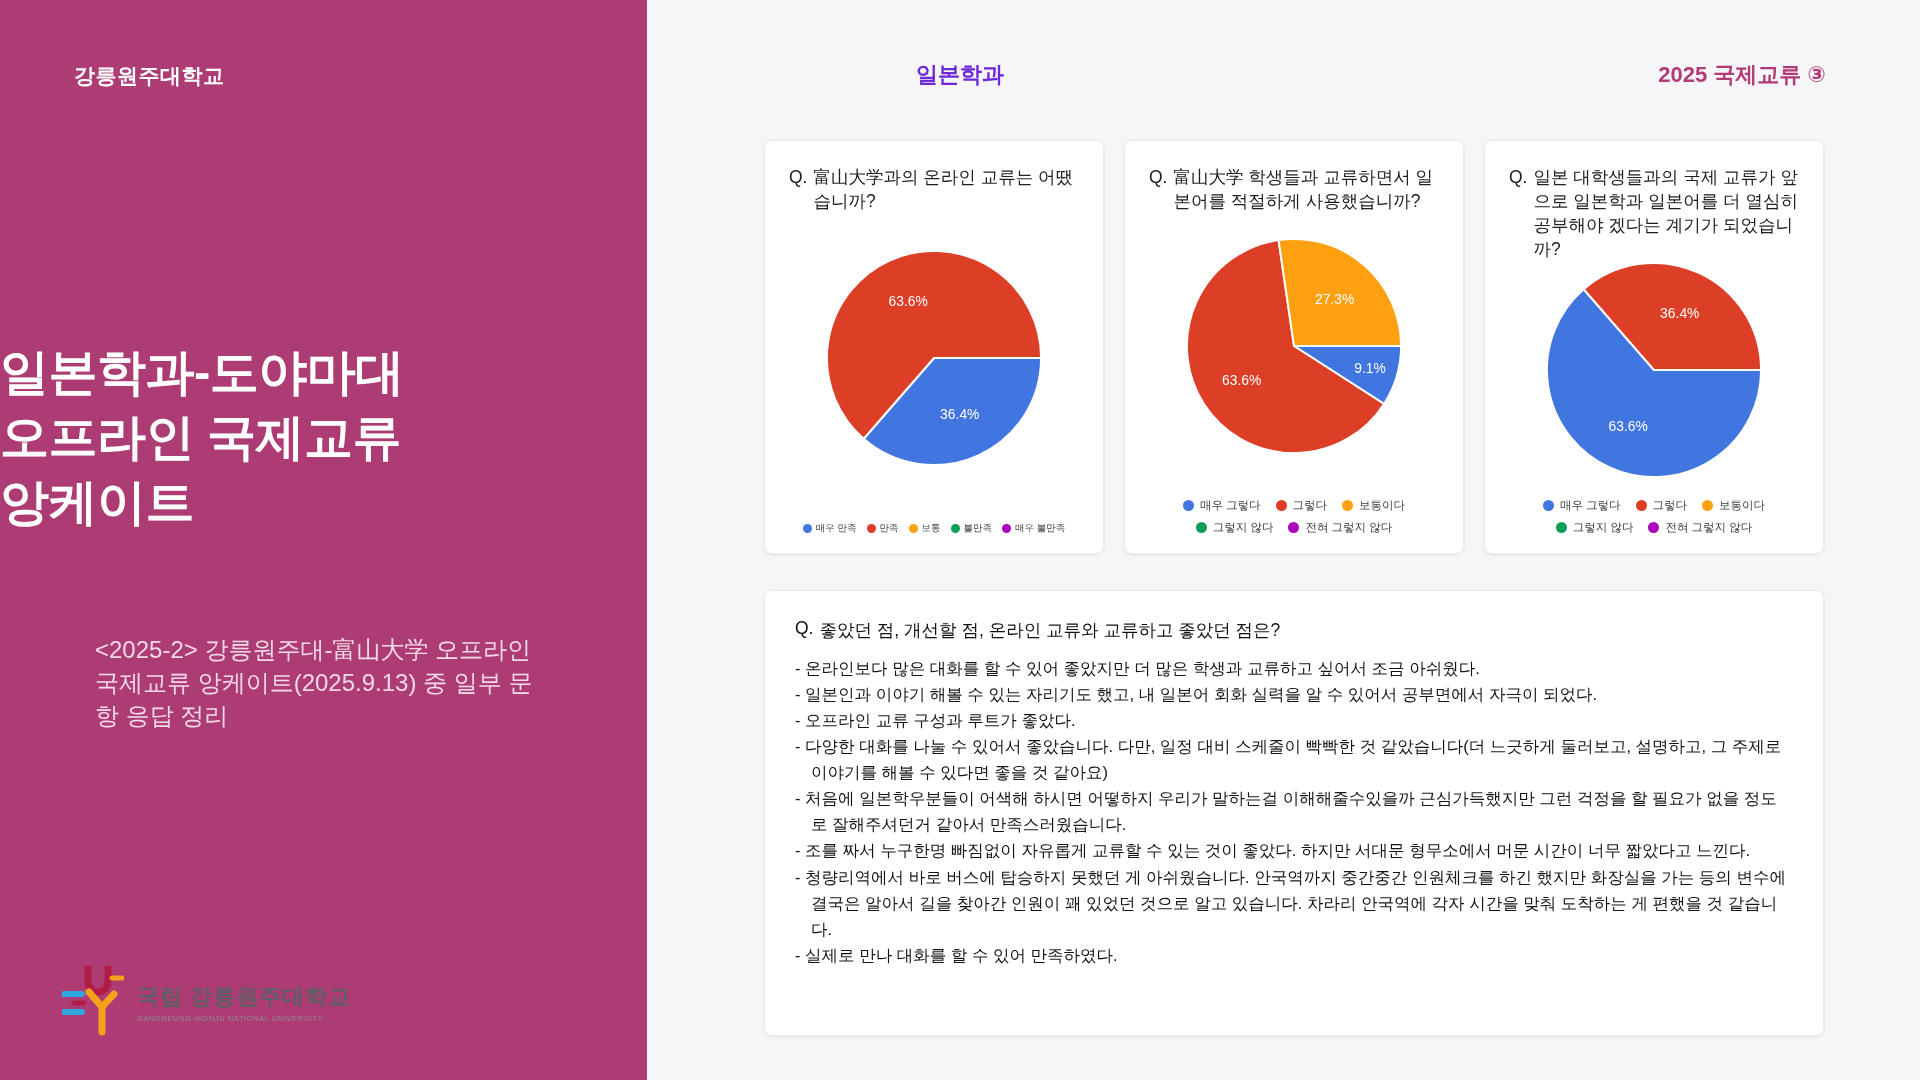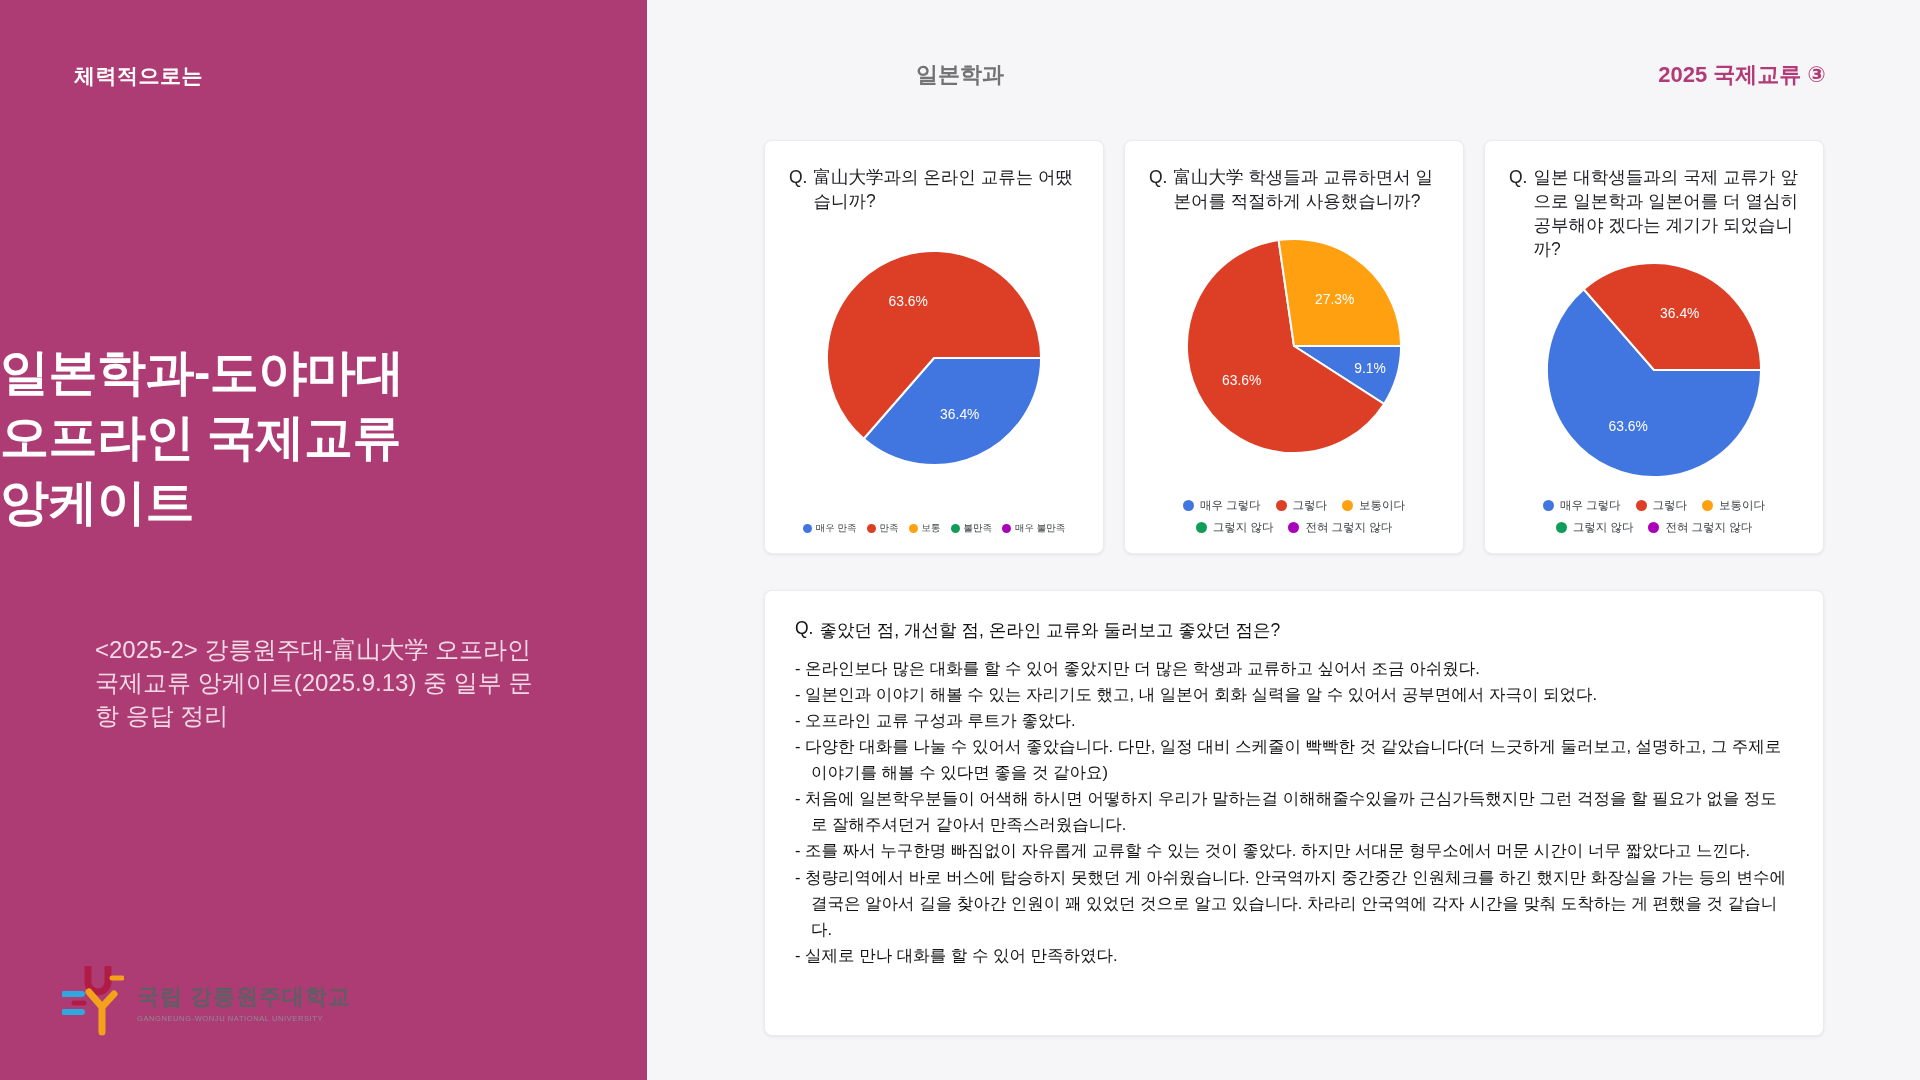--- a/index.html
+++ b/index.html
@@ -17,21 +17,21 @@
     color:#ffffff;font-size:49px;font-weight:800;line-height:1.33;white-space:pre-line;letter-spacing:-.5px;
   }
   .side-sub{
     position:absolute;left:95px;top:633px;width:458px;
     color:#F2D9E6;font-size:24px;line-height:1.38;font-weight:500;
   }
   .logo{position:absolute;left:62px;top:962px;display:flex;align-items:center;gap:13px;}
   .logo-text .ko{font-size:22px;font-weight:800;color:#5E5E64;letter-spacing:1px;}
   .logo-text .en{font-size:7.5px;color:#8B8B92;letter-spacing:.6px;margin-top:2px;}
   
-  .hdr-center{position:absolute;top:60px;left:0;width:1920px;text-align:center;font-size:22px;font-weight:700;color:#737373;pointer-events:none;}
+  .hdr-center{position:absolute;top:60px;left:0;width:1920px;text-align:center;font-size:22px;font-weight:700;color:#6d28d9;pointer-events:none;}
   .hdr-right{position:absolute;top:60px;right:94px;font-size:22px;font-weight:700;color:#B23A76;}
   
   .pie-card{
     position:absolute;top:140px;width:340px;height:414px;box-sizing:border-box;
     background:#fff;border:1px solid #ECECF0;border-radius:8px;
     box-shadow:0 1px 3px rgba(60,64,67,.10);
     padding:24px 24px 12px;display:flex;flex-direction:column;
   }
   .card-1{left:764px;} .card-2{left:1124px;} .card-3{left:1484px;}
   .card-q{display:flex;gap:6px;font-size:17.5px;line-height:1.38;color:#202124;}
@@ -52,21 +52,21 @@
     padding:27px 30px;
   }
   .qa-title{display:flex;gap:6px;font-size:17.5px;color:#111;margin-bottom:13px;}
   .qa-item{font-size:16.5px;color:#141414;line-height:1.58;padding-left:16px;text-indent:-16px;}
   svg text{font-family:"Liberation Sans","DejaVu Sans",sans-serif;}
 </style>
 </head>
 <body>
 
 <div class="sidebar">
-  <div class="univ-name">체력적으로는</div>
+  <div class="univ-name">강릉원주대학교</div>
   <div class="side-title">일본학과-도야마대
 오프라인 국제교류
 앙케이트</div>
   <div class="side-sub">&lt;2025-2&gt; 강릉원주대-富山大学 오프라인 국제교류 앙케이트(2025.9.13) 중 일부 문항 응답 정리</div>
   <div class="logo">
     <span>
       <svg width="62" height="76" viewBox="0 0 62 76" fill="none">
         <path d="M26 4 v16 a10 10 0 0 0 20 0 V4" stroke="#B01C45" stroke-width="7" fill="none"></path>
         <path d="M27 30 L40 45 M52 32 L40 45 M40 45 V70" stroke="#F5A21B" stroke-width="7" fill="none" stroke-linecap="round"></path>
         <path d="M2 32 h18" stroke="#2FA8DF" stroke-width="6" stroke-linecap="round"></path>
@@ -204,21 +204,21 @@
           <span class="dot" style="background: rgb(170, 0, 187);"></span>
           <span>전혀 그렇지 않다</span>
         </span>
       </div>
     </div>
 </div>
 
 <div class="qa-card">
   <div class="qa-title">
     <span>Q.</span>
-    <span>좋았던 점, 개선할 점, 온라인 교류와 둘러보고 좋았던 점은?</span>
+    <span>좋았던 점, 개선할 점, 온라인 교류와 교류하고 좋았던 점은?</span>
   </div>
   <div>
       <div class="qa-item">- 온라인보다 많은 대화를 할 수 있어 좋았지만 더 많은 학생과 교류하고 싶어서 조금 아쉬웠다.</div>
       <div class="qa-item">- 일본인과 이야기 해볼 수 있는 자리기도 했고, 내 일본어 회화 실력을 알 수 있어서 공부면에서 자극이 되었다.</div>
       <div class="qa-item">- 오프라인 교류 구성과 루트가 좋았다.</div>
       <div class="qa-item">- 다양한 대화를 나눌 수 있어서 좋았습니다. 다만, 일정 대비 스케줄이 빡빡한 것 같았습니다(더 느긋하게 둘러보고, 설명하고, 그 주제로 이야기를 해볼 수 있다면 좋을 것 같아요)</div>
       <div class="qa-item">- 처음에 일본학우분들이 어색해 하시면 어떻하지 우리가 말하는걸 이해해줄수있을까 근심가득했지만 그런 걱정을 할 필요가 없을 정도로 잘해주셔던거 같아서 만족스러웠습니다.</div>
       <div class="qa-item">- 조를 짜서 누구한명 빠짐없이 자유롭게 교류할 수 있는 것이 좋았다. 하지만 서대문 형무소에서 머문 시간이 너무 짧았다고 느낀다.</div>
       <div class="qa-item">- 청량리역에서 바로 버스에 탑승하지 못했던 게 아쉬웠습니다. 안국역까지 중간중간 인원체크를 하긴 했지만 화장실을 가는 등의 변수에 결국은 알아서 길을 찾아간 인원이 꽤 있었던 것으로 알고 있습니다. 차라리 안국역에 각자 시간을 맞춰 도착하는 게 편했을 것 같습니다.</div>
       <div class="qa-item">- 실제로 만나 대화를 할 수 있어 만족하였다.</div>

